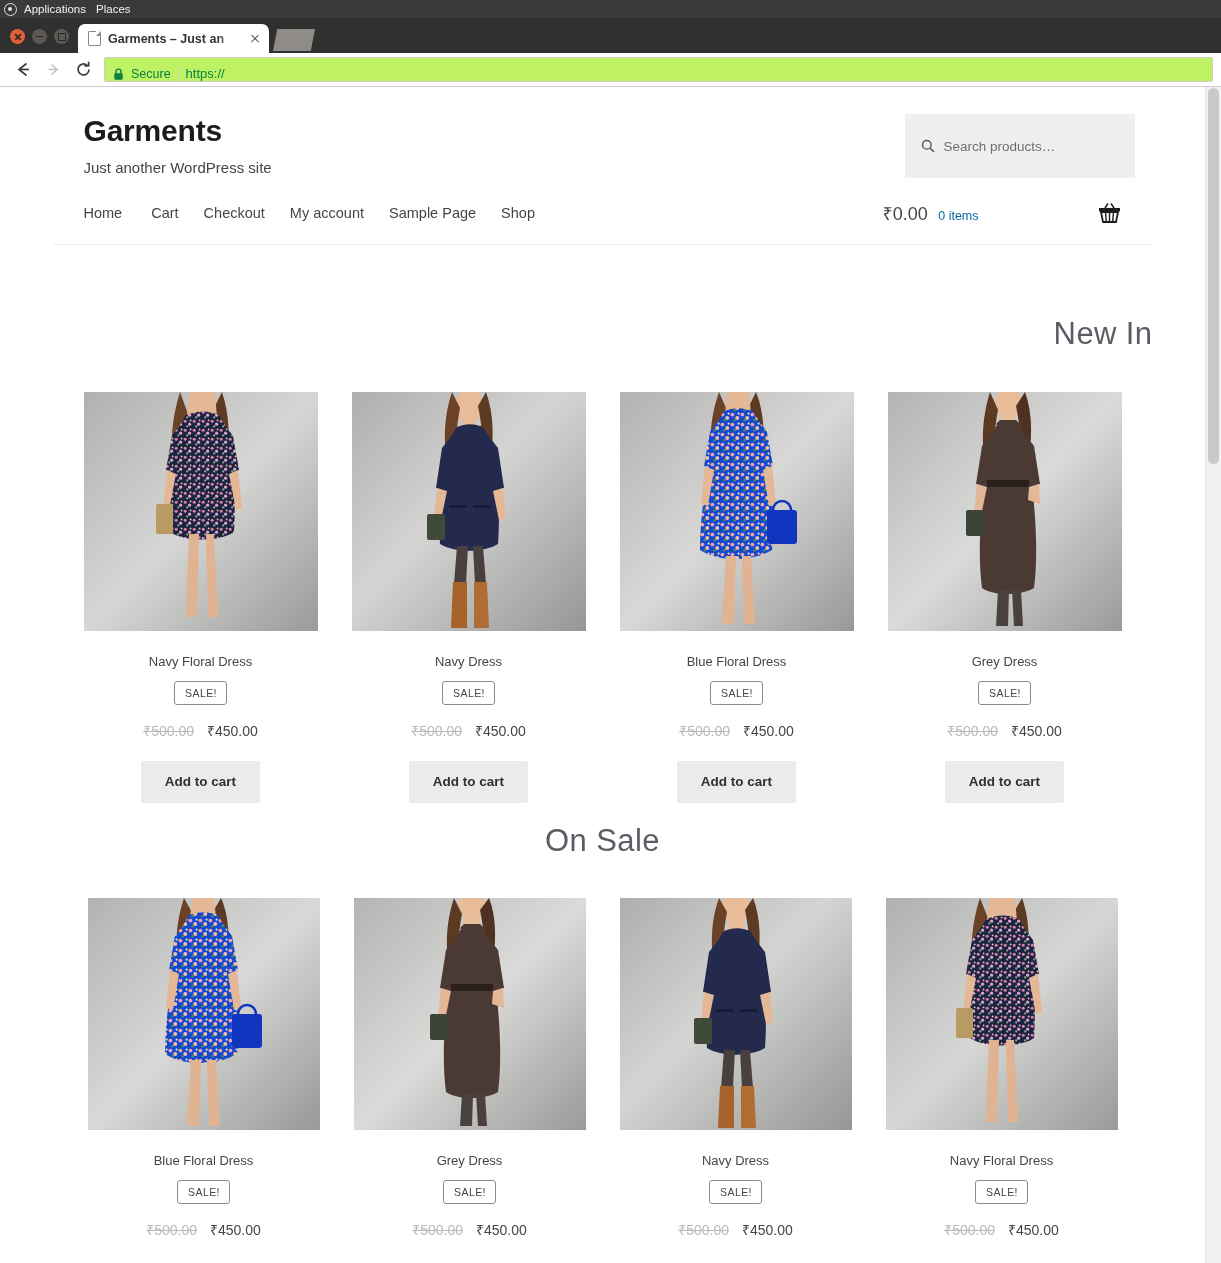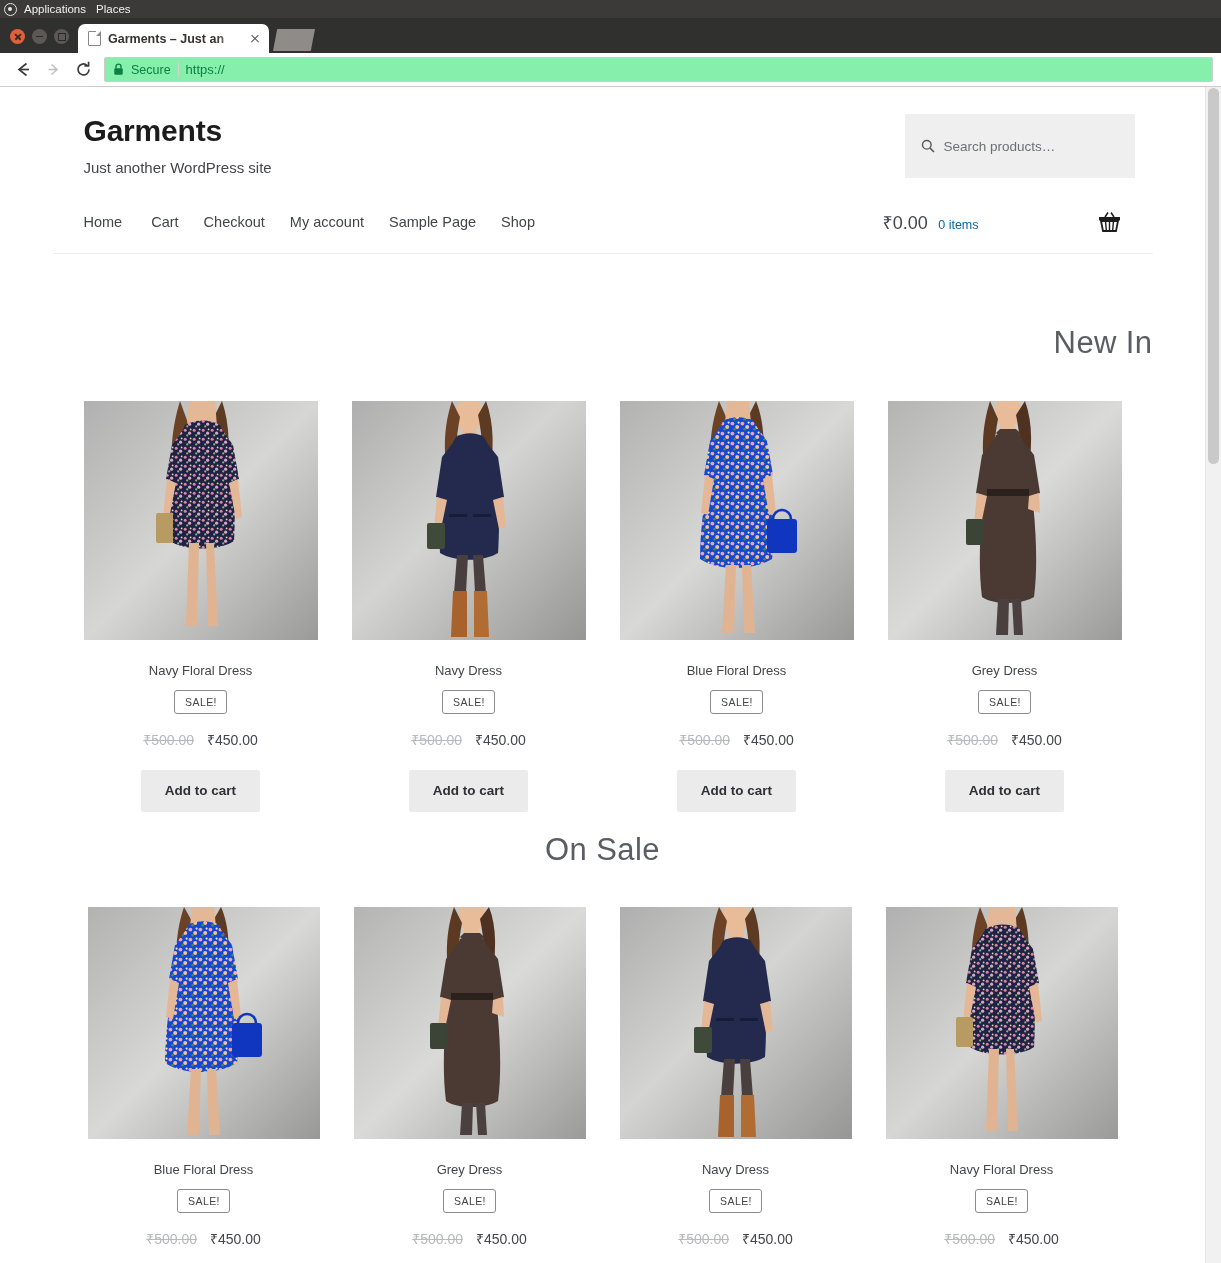--- a/index.html
+++ b/index.html
@@ -97,22 +97,22 @@
     height: 34px; background: #ffffff;
     display: flex; align-items: center; gap: 0;
     padding: 0 8px; border-bottom: 1px solid #cfcbc7;
   }
   .nav-btn {
     width: 30px; height: 30px; display: flex;
     align-items: center; justify-content: center; flex: none;
   }
   .omnibox {
     flex: 1; height: 25px; margin-left: 6px;
-    background: #86efac; border: 1px solid #cfcbc7; border-radius: 2px;
-    display: flex; align-items: center; padding: 0 8px; gap: 7px;
+    background: #bef264; border: 1px solid #cfcbc7; border-radius: 2px;
+    display: flex; align-items: flex-end; padding: 0 8px; gap: 7px;
   }
   .lock { width: 11px; height: 13px; flex: none; }
   .secure-text { color: #0b8043; font-size: 12.5px; }
   .omni-sep { width: 1px; height: 15px; background: #d4d0cc; }
   .omni-url { font-size: 13px; color: #0b8043; }
 
   
   .viewport {
     width: 1221px; height: 1181px;
     background: #ffffff; position: relative;
@@ -143,21 +143,21 @@
   .site-tagline { font-size: 15px; color: #43454b; margin-top: 10px; }
   .search-box {
     width: 230px; height: 64px; background: #efefef;
     display: flex; align-items: center; gap: 9px; padding: 0 16px;
     margin-right: 18px;
   }
   .search-ph { font-size: 13.5px; color: #6d6f74; }
 
   .nav-row {
     display: flex; align-items: center;
-    padding: 0 31px 0 31px; margin-top: 32px;
+    padding: 0 31px 0 31px; margin-top: 23px;
     border-bottom: 1px solid #ededed; padding-bottom: 19px;
   }
   .main-nav { display: flex; gap: 0; flex: 1; }
   .nav-link {
     font-size: 14.5px; color: #43454b;
     padding: 0 25px 0 0; white-space: nowrap;
   }
   .nav-link:first-child { padding-right: 29px; }
   .cart-block { display: flex; align-items: center; gap: 118px; }
   .cart-amt { font-size: 18px; color: #43454b; }

